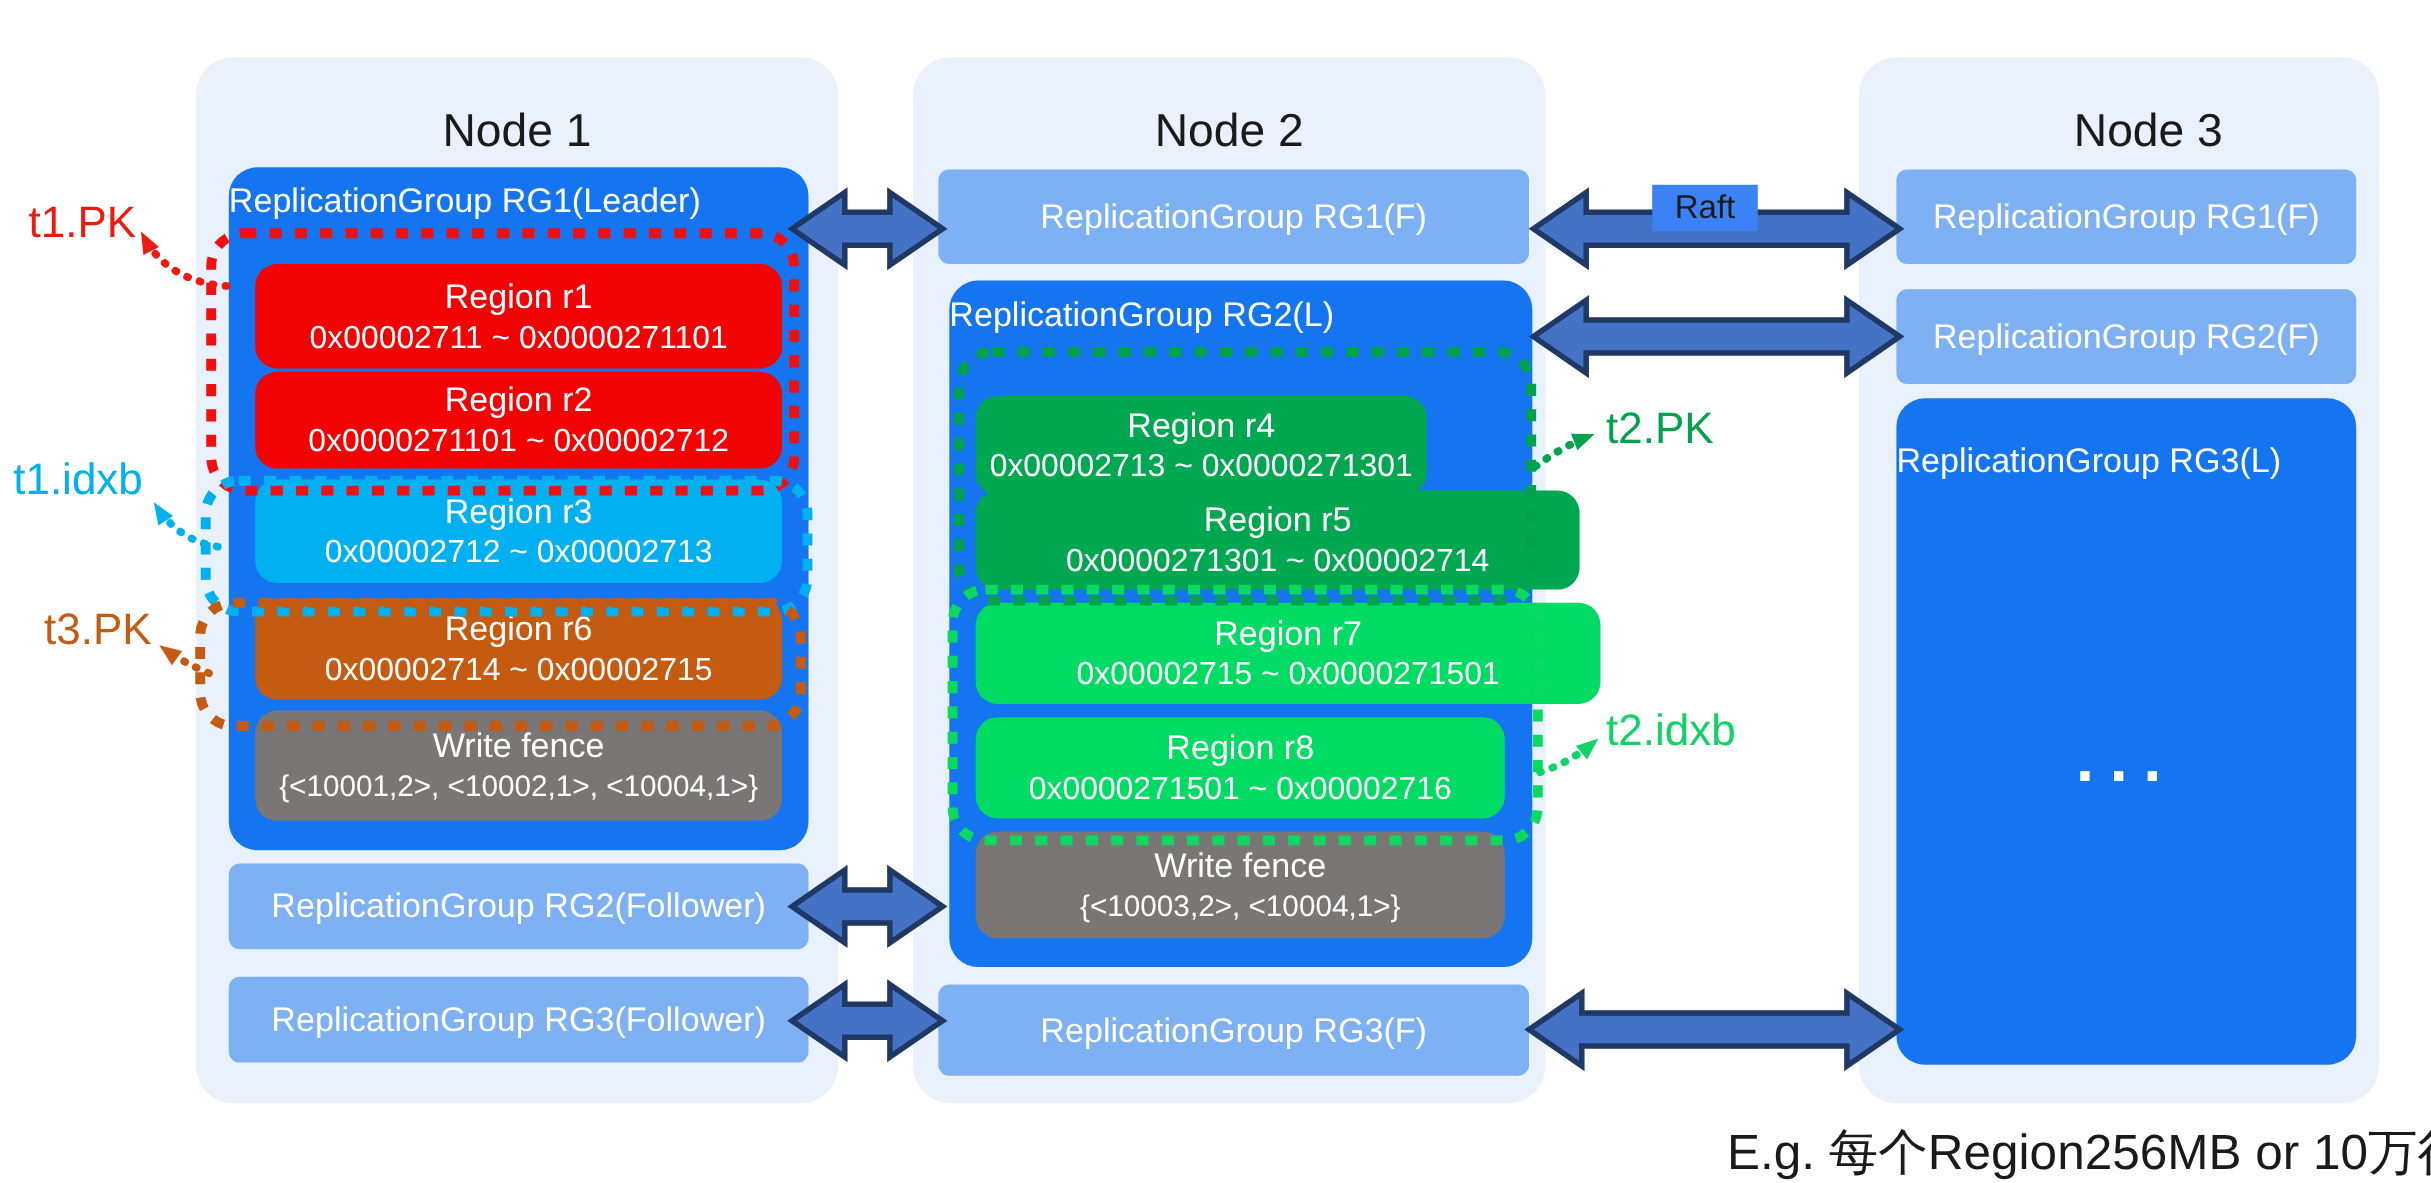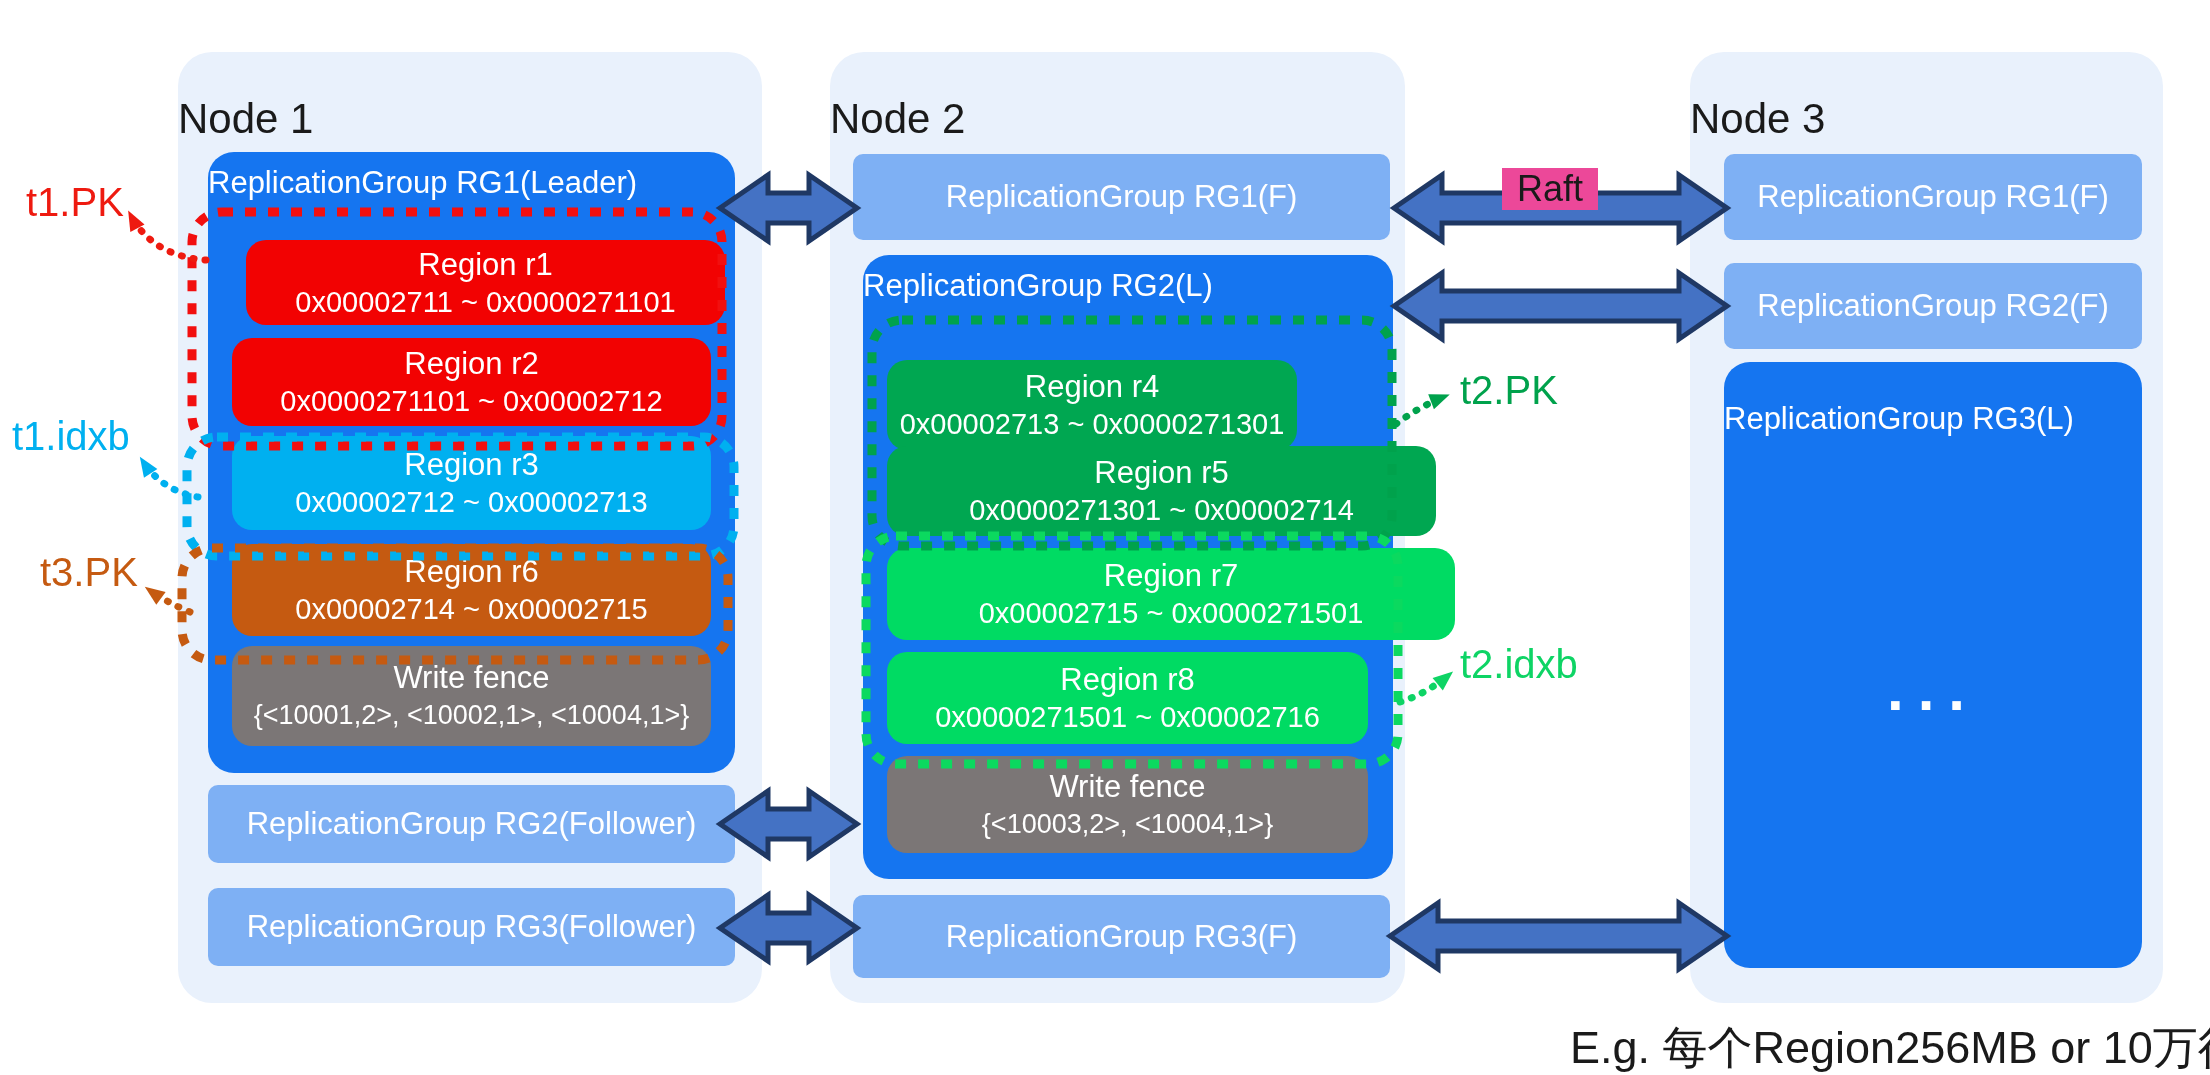--- a/index.html
+++ b/index.html
@@ -15,21 +15,21 @@
     --arrow-fill:#4472C4;
     --arrow-border:#1F3864;
     --ink:#1A1A1A;
   }
   *{box-sizing:border-box;margin:0;padding:0}
   html,body{background:#fff}
   body{font-family:"Liberation Sans","DejaVu Sans",sans-serif}
   #stage{position:relative;width:2210px;height:1075px;background:#fff;overflow:hidden}
 
   .panel{position:absolute;background:var(--panel-bg);border-radius:34px}
-  .node-title{position:absolute;color:var(--ink);font-size:42px;height:50px;line-height:50px}
+  .node-title{position:absolute;color:var(--ink);font-size:42px;text-align:center;height:50px;line-height:50px}
 
   .group-box{position:absolute;border-radius:26px;background:var(--leader-blue)}
   .group-header{position:absolute;left:0;right:0;top:12px;text-align:left;color:#fff;font-size:31px;line-height:38px}
   .follower{position:absolute;background:var(--follower-blue);border-radius:10px;display:flex;align-items:center;justify-content:center;color:#fff;font-size:31px}
 
   .region{position:absolute;border-radius:20px;display:flex;flex-direction:column;align-items:center;justify-content:center;color:#fff}
   .region .r-title{font-size:31px;line-height:38px}
   .region .r-range{font-size:29px;line-height:36px}
   .red{background:var(--region-red)}
   .cyan{background:var(--region-cyan)}
@@ -41,43 +41,43 @@
 
   .overlay{position:absolute;left:0;top:0;z-index:2;pointer-events:none}
 
   .anno{position:absolute;z-index:3;font-size:40px;line-height:44px;white-space:nowrap}
   .anno.red-t{color:#EE1A10}
   .anno.cyan-t{color:#00B0F0}
   .anno.orange-t{color:#C55A11}
   .anno.green-t{color:#00A24C}
   .anno.bright-t{color:#0ED465}
 
-  .raft{position:absolute;z-index:3;background:#ec4899;color:var(--ink);
-        display:flex;align-items:center;justify-content:center;font-size:36px}
+  .raft{position:absolute;z-index:3;background:#3b82f6;color:var(--ink);
+        display:flex;align-items:center;justify-content:center;font-size:30px}
 
   .ellipsis{position:absolute;z-index:1;color:#fff;font-weight:bold;font-size:60px;letter-spacing:14px;text-align:center}
   .caption{position:absolute;color:var(--ink);font-size:45px;white-space:nowrap}
 </style>
 </head>
 <body>
 
 <div id="stage">
 
   <div class="panel" style="left:178px;top:52px;width:584px;height:951px"></div>
   <div class="panel" style="left:830px;top:52px;width:575px;height:951px"></div>
   <div class="panel" style="left:1690px;top:52px;width:473px;height:951px"></div>
 
   <div class="node-title" style="left:178px;width:584px;top:94px">Node 1</div>
   <div class="node-title" style="left:830px;width:575px;top:94px">Node 2</div>
   <div class="node-title" style="left:1690px;width:526px;top:94px">Node 3</div>
 
   <div class="group-box" style="left:208px;top:152px;width:527px;height:621px">
     <div class="group-header">ReplicationGroup RG1(Leader)</div>
   </div>
-  <div class="region red" style="left:246px;top:240px;width:479px;height:85px">
+  <div class="region red" style="left:232px;top:240px;width:479px;height:95px">
     <div class="r-title">Region r1</div>
     <div class="r-range">0x00002711 ~ 0x0000271101</div>
   </div>
   <div class="region red" style="left:232px;top:338px;width:479px;height:88px">
     <div class="r-title">Region r2</div>
     <div class="r-range">0x0000271101 ~ 0x00002712</div>
   </div>
   <div class="region cyan" style="left:232px;top:436px;width:479px;height:94px">
     <div class="r-title">Region r3</div>
     <div class="r-range">0x00002712 ~ 0x00002713</div>

